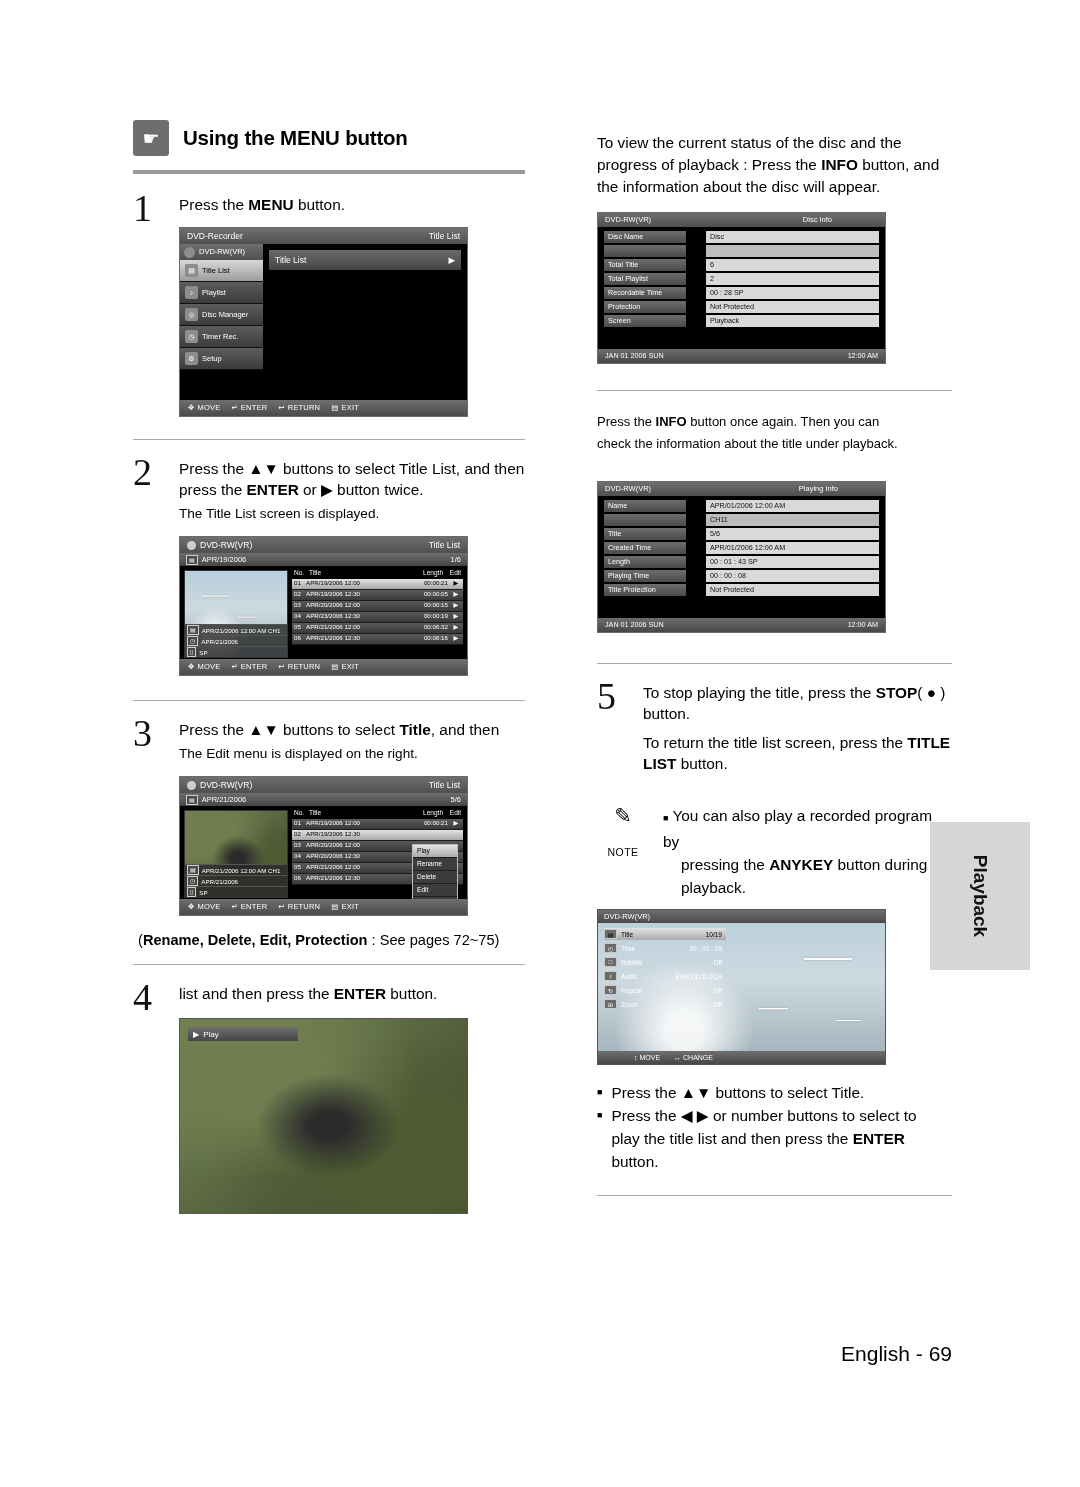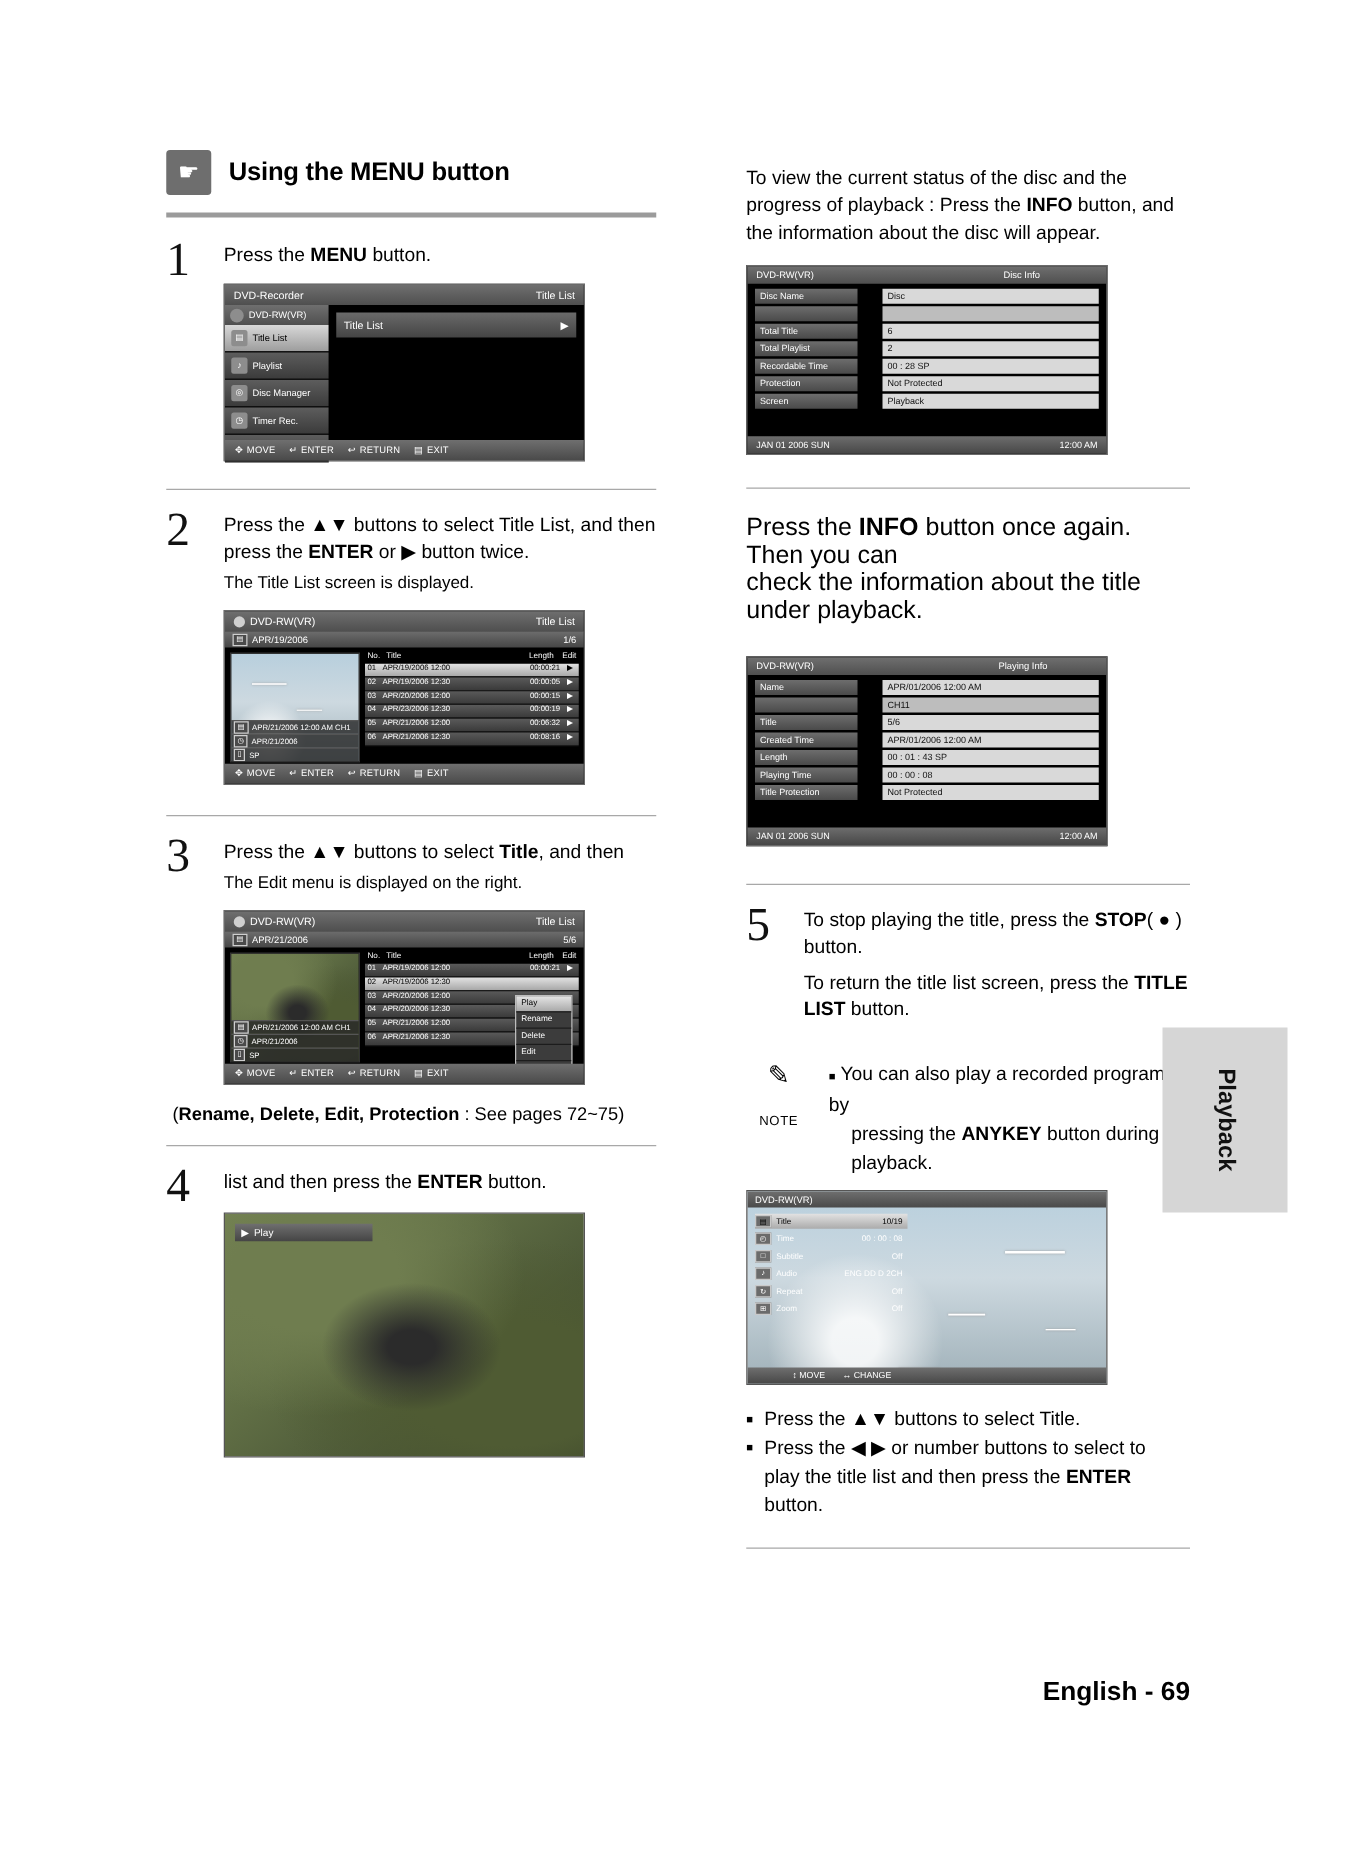--- a/index.html
+++ b/index.html
@@ -60,21 +60,21 @@
     font-size:7.5px; letter-spacing:.2px;
   }
   .tv-bottom-bar .bi { display:flex; align-items:center; gap:3px; }
   .glyph { font-size:7.5px; }
   .chip {
     display:inline-block; border:1px solid #cfcfcf; padding:0 2px;
     font-size:6px; line-height:8px; background:#4a4a4a;
   }
 
   
-  .scr1 { width:289px; height:142px; margin-top:12px; }
+  .scr1 { width:289px; height:190px; margin-top:12px; }
   .scr1 .row2 { display:flex; height:calc(100% - 32px); }
   .scr1 .side { width:83px; background:#000; }
   .scr1 .side .tab {
     height:22px; display:flex; align-items:center; gap:4px; padding-left:5px;
     background:linear-gradient(#5d5d5d,#3b3b3b); border-bottom:1px solid #111;
     font-size:7.5px;
   }
   .scr1 .side .tab.hl { background:linear-gradient(#d8d8d8,#9d9d9d); color:#000; }
   .scr1 .side .tab .ic {
     width:13px; height:13px; background:#8d8d8d; border-radius:2px; flex:0 0 auto;
@@ -207,21 +207,21 @@
     background:#d6d6d6;
   }
   .playtab span {
     position:absolute; left:50%; top:50%;
     transform:translate(-50%,-50%) rotate(90deg);
     font-size:19px; font-weight:bold; white-space:nowrap; color:#111;
   }
 
   .footer-page {
     position:absolute; right:128px; bottom:121px;
-    font-size:21px; font-weight:bold;
+    font-size:21px; font-weight:normal;
   }
 
   .caption-note { font-size:14.6px; }
 
   
   .photo-sky {
     background:
       radial-gradient(circle at 30% 78%, rgba(255,255,255,.85) 0 8%, rgba(255,255,255,0) 30%),
       linear-gradient(#b8cfdd 0%, #cdd9e0 45%, #9fb0b8 100%);
   }
@@ -589,21 +589,21 @@
           </div>
       </div>
       <div class="footer">
         <span>JAN 01 2006 SUN</span>
         <span>12:00 AM</span>
       </div>
     </div>
 
     <div class="hr-thin" style="margin:26px 0 0 0;"></div>
 
-    <p style="margin:20px 0 0 0;font-size:20px;line-height:22px;">
+    <p style="margin:20px 0 0 0;font-size:13px;line-height:22px;">
       <span>Press the </span><b>INFO</b><span> button once again. Then you can</span><br>
       <span>check the information about the title under playback.</span>
     </p>
 
     <div class="tv scrinfo" style="margin-top:26px;">
       <div class="tv-title-bar" style="height:14px;font-size:7.5px;">
         <span>DVD-RW(VR)</span>
         <span style="margin-right:40px;">Playing Info</span>
       </div>
       <div class="tbl">

